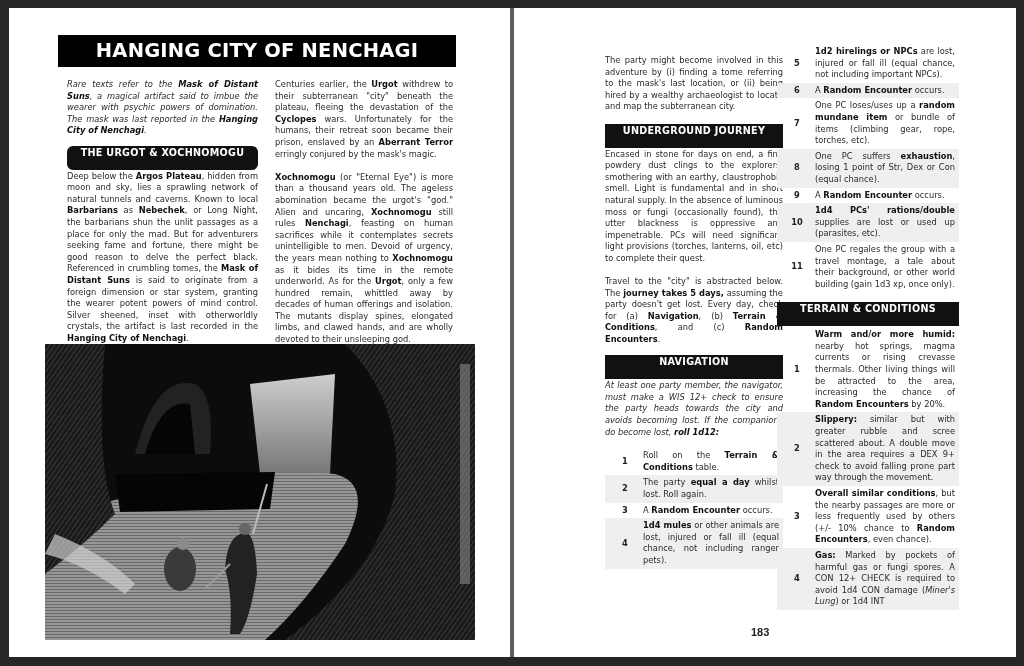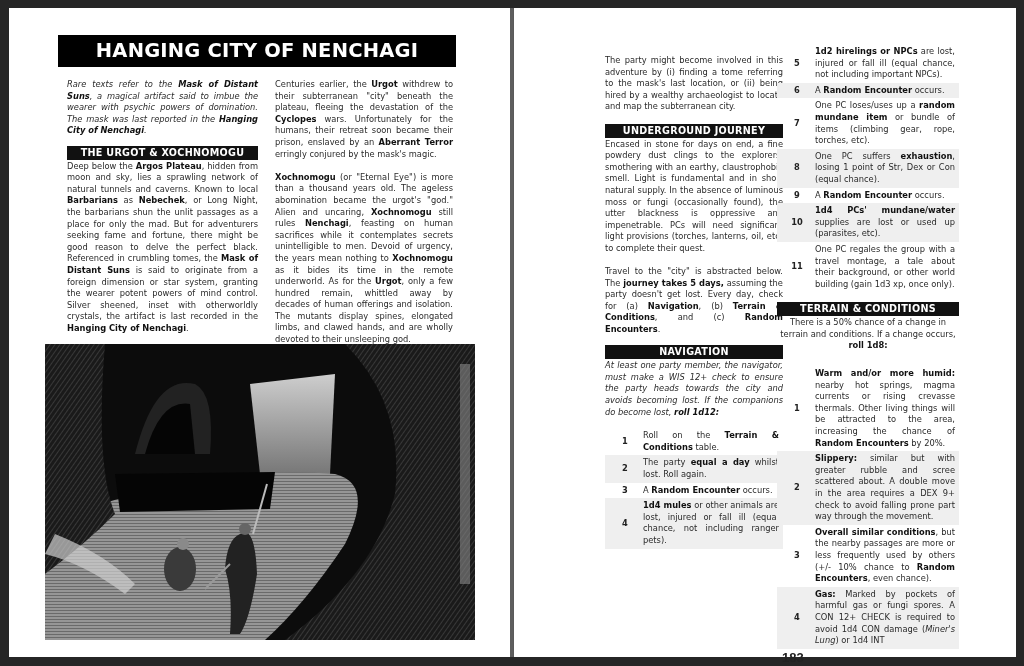--- a/index.html
+++ b/index.html
@@ -19,52 +19,52 @@
   }
 
   .col { position: absolute; font-size: 8.3px; line-height: 11.6px; text-align: justify; }
   .col p { margin-bottom: 11.6px; }
   .col p:last-child { margin-bottom: 0; }
   .intro { font-style: italic; }
   b { font-weight: bold; color: #111; }
 
   .sec-head {
     background: #111; color: #fff; text-align: center; font-weight: bold;
-    font-size: 9.6px; height: 14px; line-height: 14px; letter-spacing: 0.3px;
+    font-size: 9.6px; height: 24px; line-height: 14px; letter-spacing: 0.3px;
     margin-bottom: 1px;
   }
 
   .illustration {
     position: absolute; left: 45px; top: 344px; width: 430px; height: 296px;
     overflow: hidden; background: #111;
   }
 
   .roll-table { width: 100%; border-collapse: collapse; font-size: 8.3px; line-height: 11.6px; }
   .roll-table td { vertical-align: middle; padding: 2px 0; }
   .roll-table td.num { width: 38px; text-align: center; font-weight: bold; color: #222; padding-left: 2px; }
   .roll-table td.txt { text-align: justify; padding-right: 4px; }
   .roll-table tr.shade { background: #efefef; }
 
   .page-number {
-    position: absolute; left: 782px; top: 626px; font-family: "Liberation Sans", sans-serif;
-    font-weight: bold; font-size: 13px; color: #222; margin-top: 24px;
+    position: absolute; left: 751px; top: 626px; font-family: "Liberation Sans", sans-serif;
+    font-weight: bold; font-size: 11px; color: #222;
   }
 </style>
 </head>
 <body>
 
 <div class="page page-left"></div>
 <div class="page page-right"></div>
 <div class="spine"></div>
 
 <div class="title-bar">HANGING CITY OF NENCHAGI</div>
 
 <div class="col" style="left:67px; top:79px; width:191px;">
   <p class="intro">Rare texts refer to the <b>Mask of Distant Suns</b>, a magical artifact said to imbue the wearer with psychic powers of domination. The mask was last reported in the <b>Hanging City of Nenchagi</b>.</p>
-  <div class="sec-head" style="margin-top:-3px;">THE URGOT &amp; XOCHNOMOGU</div>
+  <div class="sec-head" style="margin-top:-3px;border-radius:6px;">THE URGOT &amp; XOCHNOMOGU</div>
   <p>Deep below the <b>Argos Plateau</b>, hidden from moon and sky, lies a sprawling network of natural tunnels and caverns. Known to local <b>Barbarians</b> as <b>Nebechek</b>, or Long Night, the barbarians shun the unlit passages as a place for only the mad. But for adventurers seeking fame and fortune, there might be good reason to delve the perfect black. Referenced in crumbling tomes, the <b>Mask of Distant Suns</b> is said to originate from a foreign dimension or star system, granting the wearer potent powers of mind control. Silver sheened, inset with otherworldly crystals, the artifact is last recorded in the <b>Hanging City of Nenchagi</b>.</p>
 </div>
 
 <div class="col" style="left:275px; top:79px; width:178px;">
   <p>Centuries earlier, the <b>Urgot</b> withdrew to their subterranean "city" beneath the plateau, fleeing the devastation of the <b>Cyclopes</b> wars. Unfortunately for the humans, their retreat soon became their prison, enslaved by an <b>Aberrant Terror</b> erringly conjured by the mask's magic.</p>
   <p><b>Xochnomogu</b> (or "Eternal Eye") is more than a thousand years old. The ageless abomination became the urgot's "god." Alien and uncaring, <b>Xochnomogu</b> still rules <b>Nenchagi</b>, feasting on human sacrifices while it contemplates secrets unintelligible to men. Devoid of urgency, the years mean nothing to <b>Xochnomogu</b> as it bides its time in the remote underworld. As for the <b>Urgot</b>, only a few hundred remain, whittled away by decades of human offerings and isolation. The mutants display spines, elongated limbs, and clawed hands, and are wholly devoted to their unsleeping god.</p>
 </div>
 
 <div class="illustration">
   <svg width="430" height="296" viewBox="0 0 430 296" xmlns="http://www.w3.org/2000/svg">
@@ -155,30 +155,29 @@
         <tr class="shade">
           <td class="num">8</td>
           <td class="txt">One PC suffers <b>exhaustion</b>, losing 1 point of Str, Dex or Con (equal chance).</td>
         </tr>
         <tr>
           <td class="num">9</td>
           <td class="txt">A <b>Random Encounter</b> occurs.</td>
         </tr>
         <tr class="shade">
           <td class="num">10</td>
-          <td class="txt"><b>1d4 PCs' mundane/water</b> supplies are lost or used up (parasites, etc).</td>
+          <td class="txt"><b>1d4 PCs' rations/double</b> supplies are lost or used up (parasites, etc).</td>
         </tr>
         <tr>
           <td class="num">11</td>
           <td class="txt">One PC regales the group with a travel montage, a tale about their background, or other world building (gain 1d3 xp, once only).</td>
         </tr>
       </tbody>
   </table>
   <div class="sec-head" style="margin-top:10px;">TERRAIN &amp; CONDITIONS</div>
-  <p style="text-align:center; margin-bottom:14px;">There is a 50% chance of a change in terrain and conditions. If a change occurs, <b>roll 1d8:</b></p>
   <table class="roll-table">
     <tbody>
         <tr>
           <td class="num">1</td>
           <td class="txt"><b>Warm and/or more humid:</b> nearby hot springs, magma currents or rising crevasse thermals. Other living things will be attracted to the area, increasing the chance of <b>Random Encounters</b> by 20%.</td>
         </tr>
         <tr class="shade">
           <td class="num">2</td>
           <td class="txt"><b>Slippery:</b> similar but with greater rubble and scree scattered about. A double move in the area requires a DEX 9+ check to avoid falling prone part way through the movement.</td>
         </tr>

